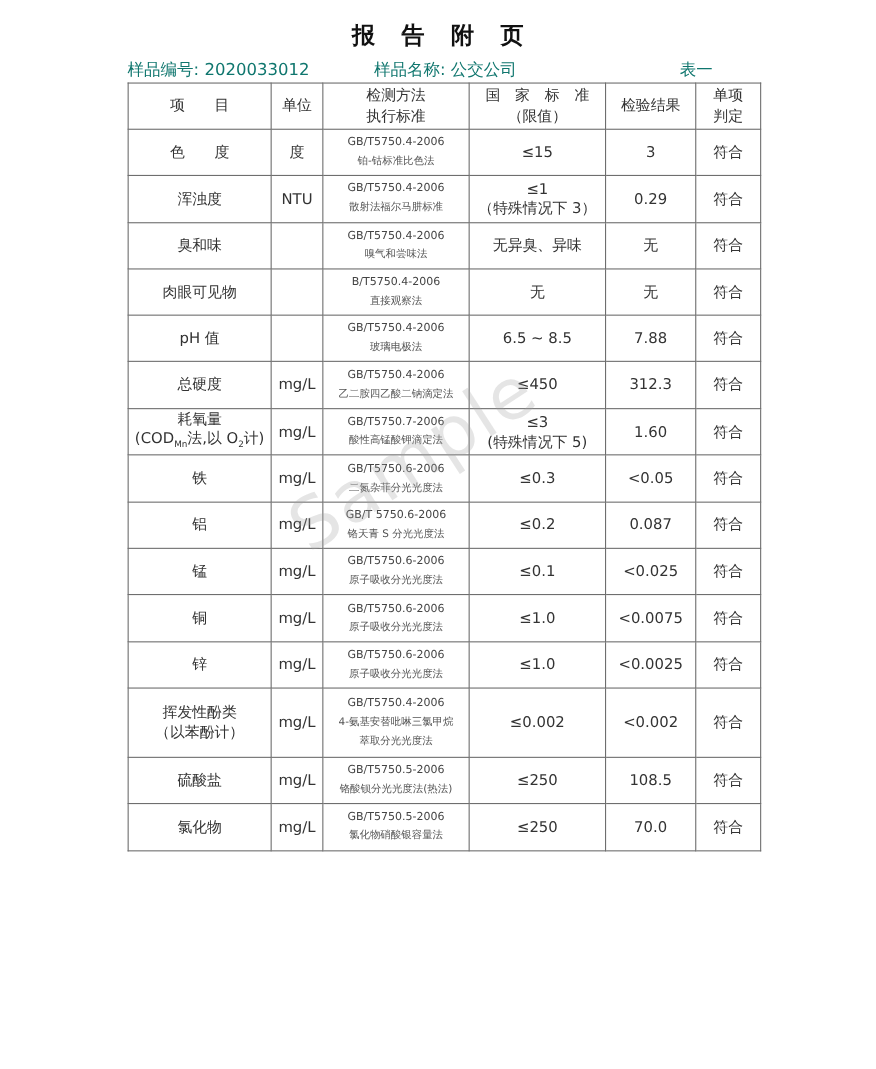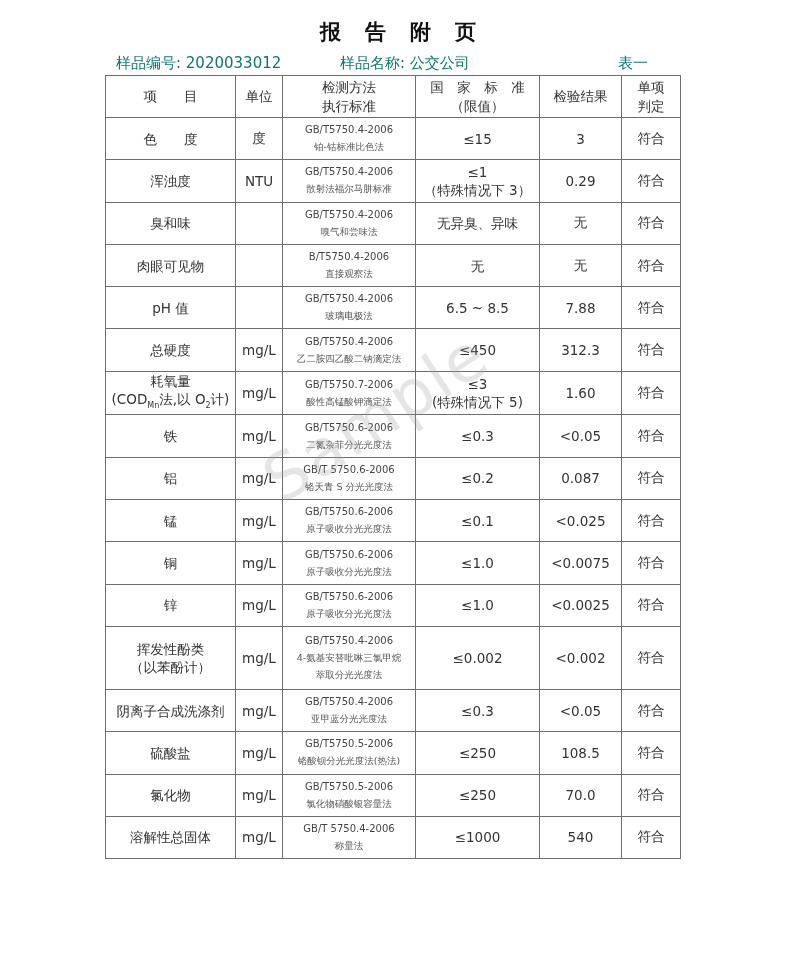--- a/index.html
+++ b/index.html
@@ -10,21 +10,21 @@
   .title {
     position: absolute; top: 18px; left: 0; width: 796px; text-align: center;
     font-size: 21px; font-weight: bold; letter-spacing: 24px; color: #111;
     padding-left: 24px; box-sizing: border-box;
   }
   .meta { position: absolute; top: 54px; font-size: 15px; color: #0f766e; }
   .meta.sample-no { left: 116px; }
   .meta.sample-name { left: 340px; }
   .meta.table-no { left: 618px; }
   table.report {
-    position: absolute; left: 105px; top: 75px; width: 575px;
+    position: absolute; left: 116px; top: 75px; width: 575px;
     border-collapse: collapse; table-layout: fixed;
   }
   table.report td, table.report th {
     border: 1px solid #6e6e6e; text-align: center; vertical-align: middle;
     padding: 0; font-weight: normal; color: #333; box-sizing: border-box;
   }
   table.report th { font-size: 13.5px; line-height: 19px; height: 42px; }
   table.report td { height: 42.3px; font-size: 13.5px; }
   table.report tr.tall td { height: 63px; }
   td .std { font-size: 10px; line-height: 16px; color: #444; }
@@ -272,35 +272,20 @@
           <div class="method">萃取分光光度法</div>
         </td>
         <td class="limit">
           <div>≤0.002</div>
         </td>
         <td class="result">&lt;0.002</td>
         <td class="verdict">符合</td>
       </tr>
       <tr>
         <td class="item">
-          <div>阴离子合成洗涤剂</div>
-        </td>
-        <td>mg/L</td>
-        <td>
-          <div class="std">GB/T5750.4-2006</div>
-          <div class="method">亚甲蓝分光光度法</div>
-        </td>
-        <td class="limit">
-          <div>≤0.3</div>
-        </td>
-        <td class="result">&lt;0.05</td>
-        <td class="verdict">符合</td>
-      </tr>
-      <tr>
-        <td class="item">
           <div>硫酸盐</div>
         </td>
         <td>mg/L</td>
         <td>
           <div class="std">GB/T5750.5-2006</div>
           <div class="method">铬酸钡分光光度法(热法)</div>
         </td>
         <td class="limit">
           <div>≤250</div>
         </td>
@@ -313,33 +298,18 @@
         </td>
         <td>mg/L</td>
         <td>
           <div class="std">GB/T5750.5-2006</div>
           <div class="method">氯化物硝酸银容量法</div>
         </td>
         <td class="limit">
           <div>≤250</div>
         </td>
         <td class="result">70.0</td>
-        <td class="verdict">符合</td>
-      </tr>
-      <tr>
-        <td class="item">
-          <div>溶解性总固体</div>
-        </td>
-        <td>mg/L</td>
-        <td>
-          <div class="std">GB/T 5750.4-2006</div>
-          <div class="method">称量法</div>
-        </td>
-        <td class="limit">
-          <div>≤1000</div>
-        </td>
-        <td class="result">540</td>
         <td class="verdict">符合</td>
       </tr>
     </tbody>
 </table>
 
 <div class="watermark">Sample</div>
 
 </body></html>

